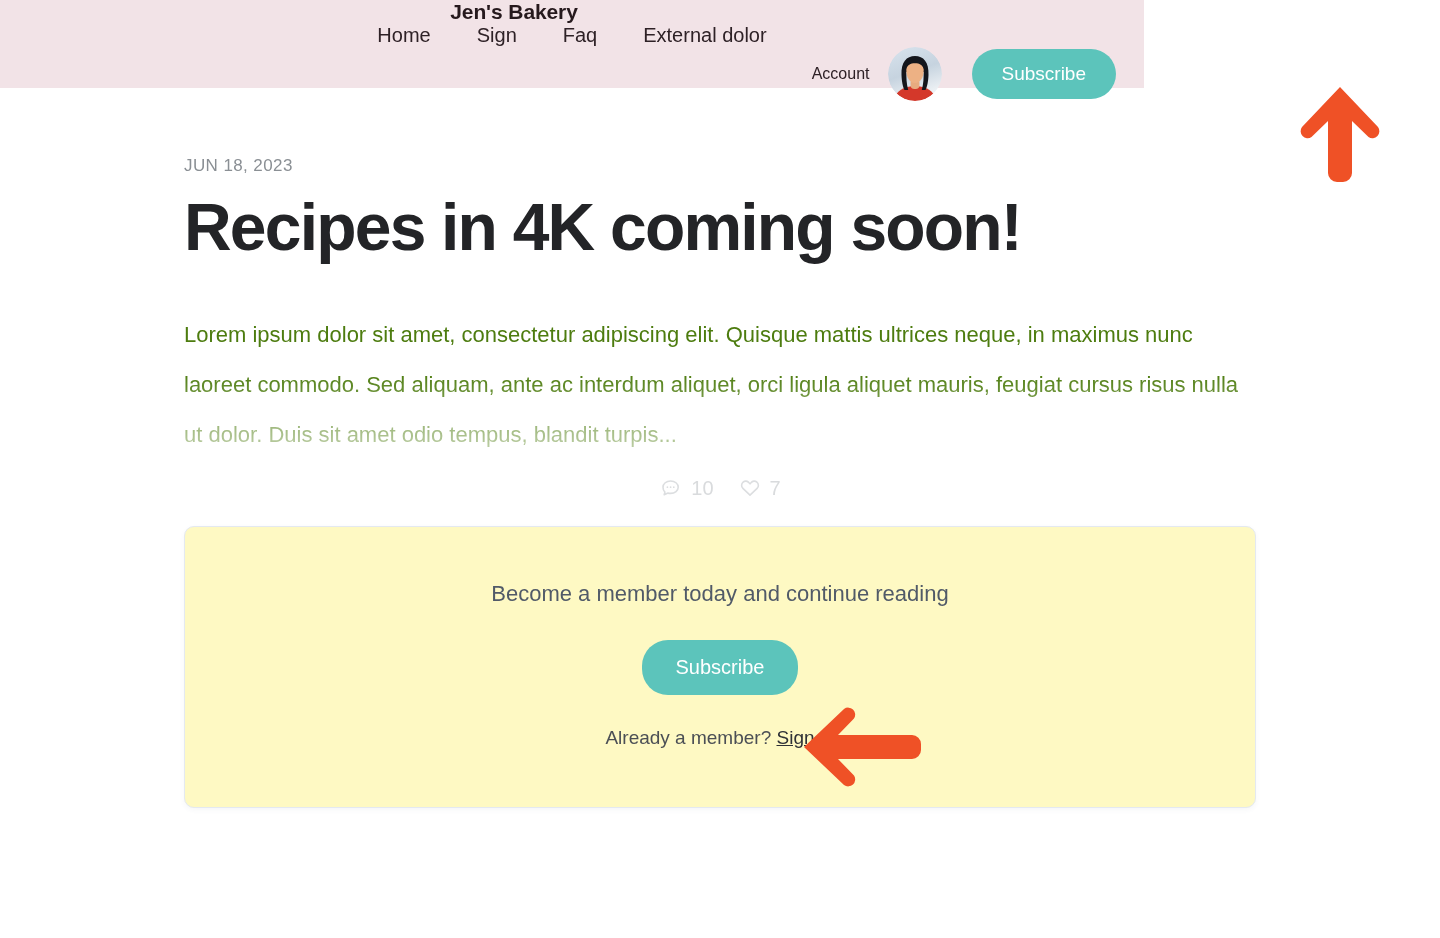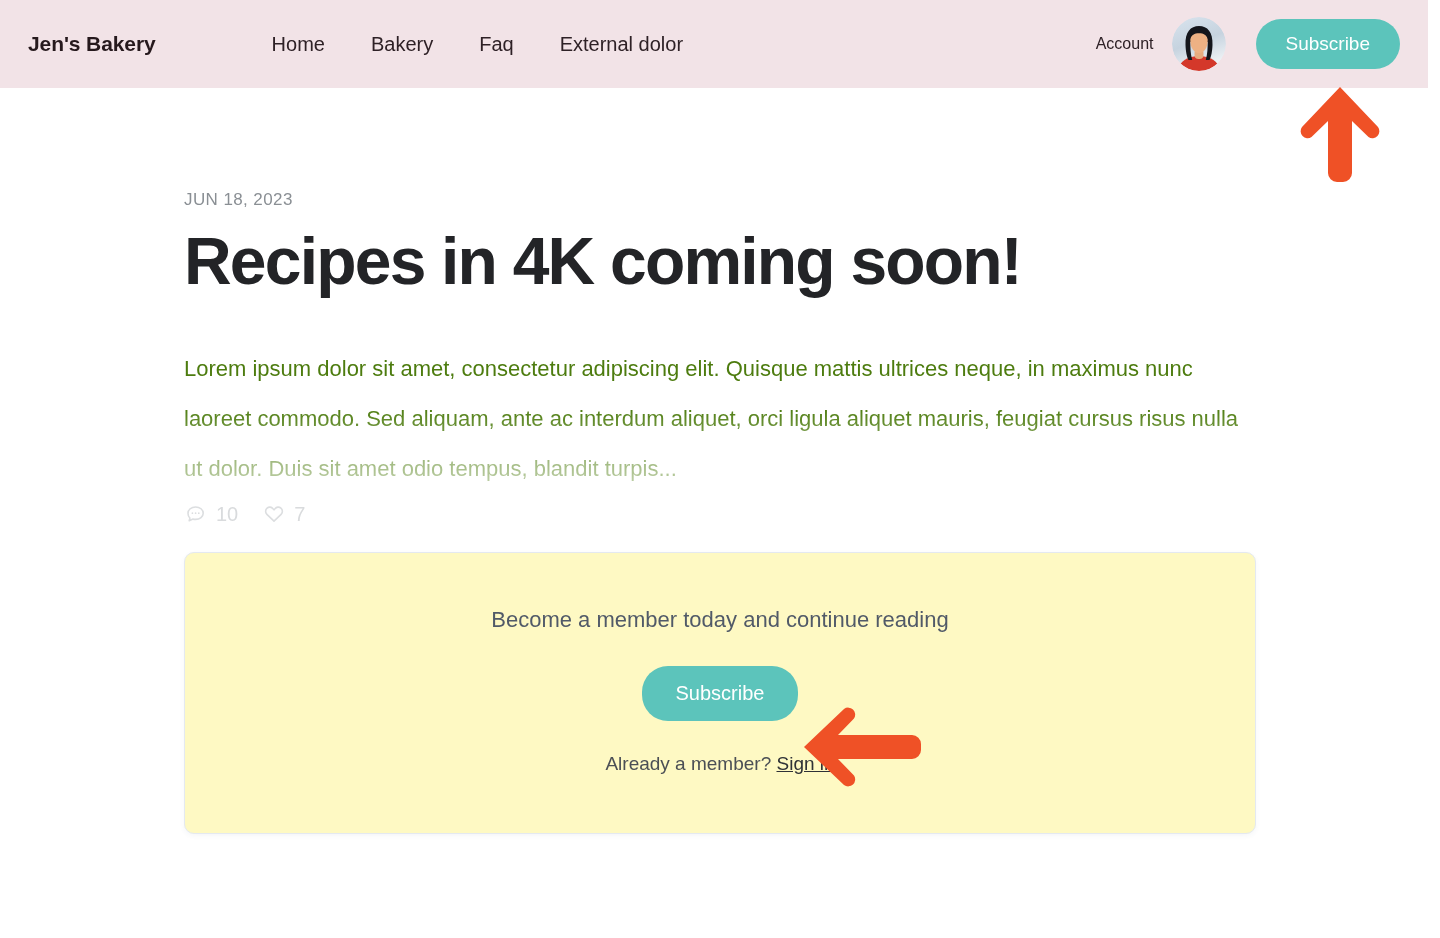--- a/index.html
+++ b/index.html
@@ -14,26 +14,27 @@
     font-family: "Liberation Sans", sans-serif;
     background: #ffffff;
     color: #2c2c2c;
     position: relative;
   }
 
   
   .site-header {
     position: absolute;
     top: 0; left: 0;
-    width: 1428px;
+    width: 1144px;
     height: 88px;
     background: #f2e3e7;
     display: flex;
     align-items: center;
     padding: 0 28px 0 28px;
+    flex-direction: column;
   }
 
   .brand {
     font-size: 21px;
     font-weight: 700;
     color: #26191d;
     letter-spacing: -0.1px;
     white-space: nowrap;
     margin-right: 116px;
   }
@@ -97,21 +98,21 @@
 
   
   .article {
     position: absolute;
     top: 88px;
     left: 184px;
     width: 1072px;
   }
 
   .post-date {
-    margin-top: 102px;
+    margin-top: 68px;
     font-size: 17px;
     letter-spacing: 0.4px;
     color: #8a8f94;
   }
 
   .post-title {
     margin-top: 17px;
     font-size: 66px;
     line-height: 1.05;
     font-weight: 700;
@@ -124,25 +125,26 @@
     margin-top: 48px;
     width: 1062px;
     font-size: 22px;
     line-height: 50px;
     color: #4d7c0f;
     -webkit-mask-image: linear-gradient(to bottom, #000 0%, #000 42%, rgba(0,0,0,0.55) 76%, rgba(0,0,0,0.30) 100%);
     mask-image: linear-gradient(to bottom, #000 0%, #000 42%, rgba(0,0,0,0.55) 76%, rgba(0,0,0,0.30) 100%);
   }
 
   .post-meta {
-    margin-top: 8px;
+    margin-top: 16px;
     display: flex;
     align-items: center;
     gap: 24px;
     color: #dcdee0;
+    justify-content: center;
   }
   .meta-item {
     display: flex;
     align-items: center;
     gap: 8px;
     font-size: 20px;
     color: #d9dbdd;
   }
   .meta-item svg { display: block; }
 
@@ -211,21 +213,21 @@
   }
 </style>
 </head>
 <body>
 
 <header class="site-header">
   <div class="brand">Jen's Bakery</div>
 
   <nav class="nav">
     <a class="nav-link">Home</a>
-    <a class="nav-link">Bakery</a>
+    <a class="nav-link">Sign</a>
     <a class="nav-link">Faq</a>
     <a class="nav-link">External dolor</a>
   </nav>
 
   <div class="header-right">
     <a class="account-link">Account</a>
 
     <div class="avatar">
       <svg viewBox="0 0 54 54" xmlns="http://www.w3.org/2000/svg" aria-hidden="true">
         <defs>

